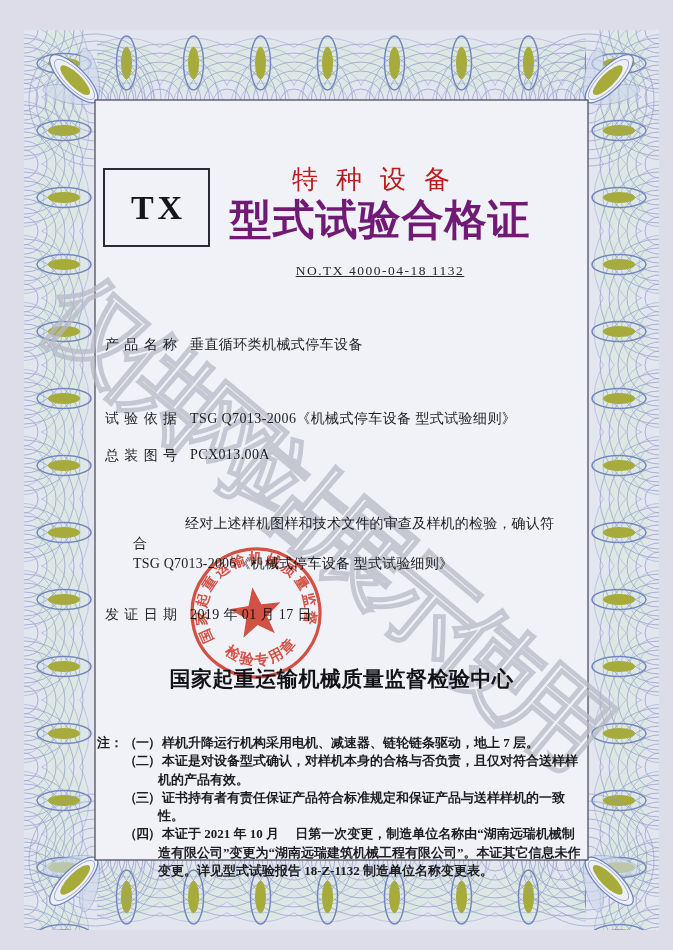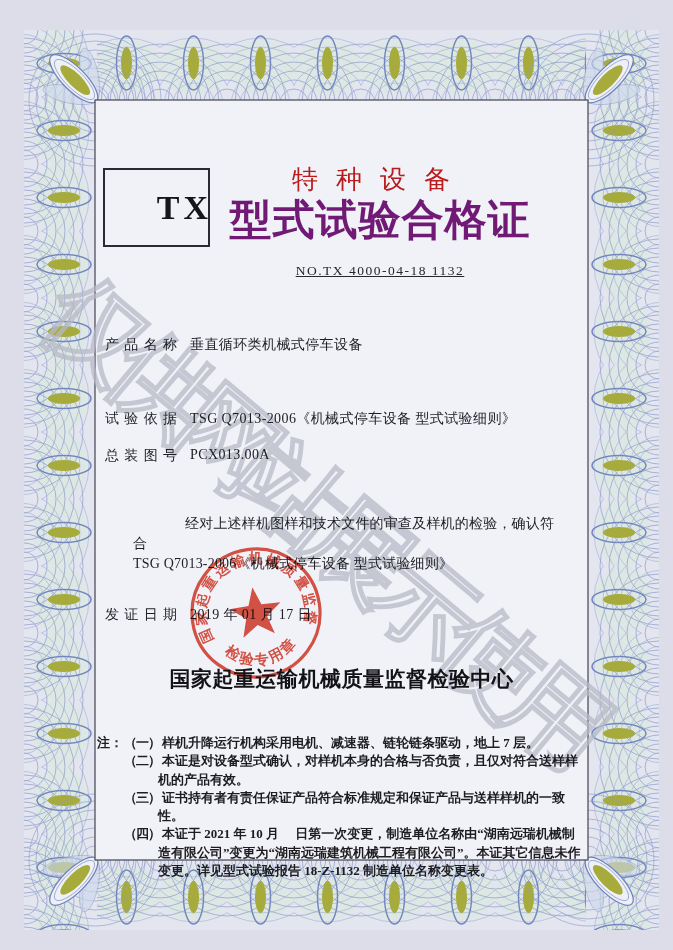--- a/index.html
+++ b/index.html
@@ -11,21 +11,21 @@
   }
   #bg, #wm { position:absolute; left:0; top:0; width:673px; height:950px; }
   #wm { pointer-events:none; }
 
   .panel {
     position:absolute; left:95px; top:100px; width:493px; height:760px;
     color:#1d1d23;
   }
   .tx-box {
     position:absolute; left:8px; top:68px; width:107px; height:79px;
-    border:2px solid #2a2a33; display:flex; align-items:center; justify-content:flex-end;
+    border:2px solid #2a2a33; display:flex; align-items:center; justify-content:center;
   }
   .tx-box span { font-size:34px; font-weight:bold; letter-spacing:4px; margin-right:-4px; color:#15151a; }
 
   .title-wrap { position:absolute; left:85px; top:0; width:400px; text-align:center; }
   .subtitle { position:absolute; left:0; top:62px; width:100%;
     font-size:26px; letter-spacing:18px; margin-right:-18px; color:#b91c1c; }
   .main-title { position:absolute; left:0; top:92px; width:100%;
     font-size:42px; font-weight:bold; letter-spacing:1px; color:#701a75; }
   .cert-no { position:absolute; left:0; top:163px; width:100%;
     font-size:13.5px; letter-spacing:1.5px; color:#26262c;text-decoration:underline; }

